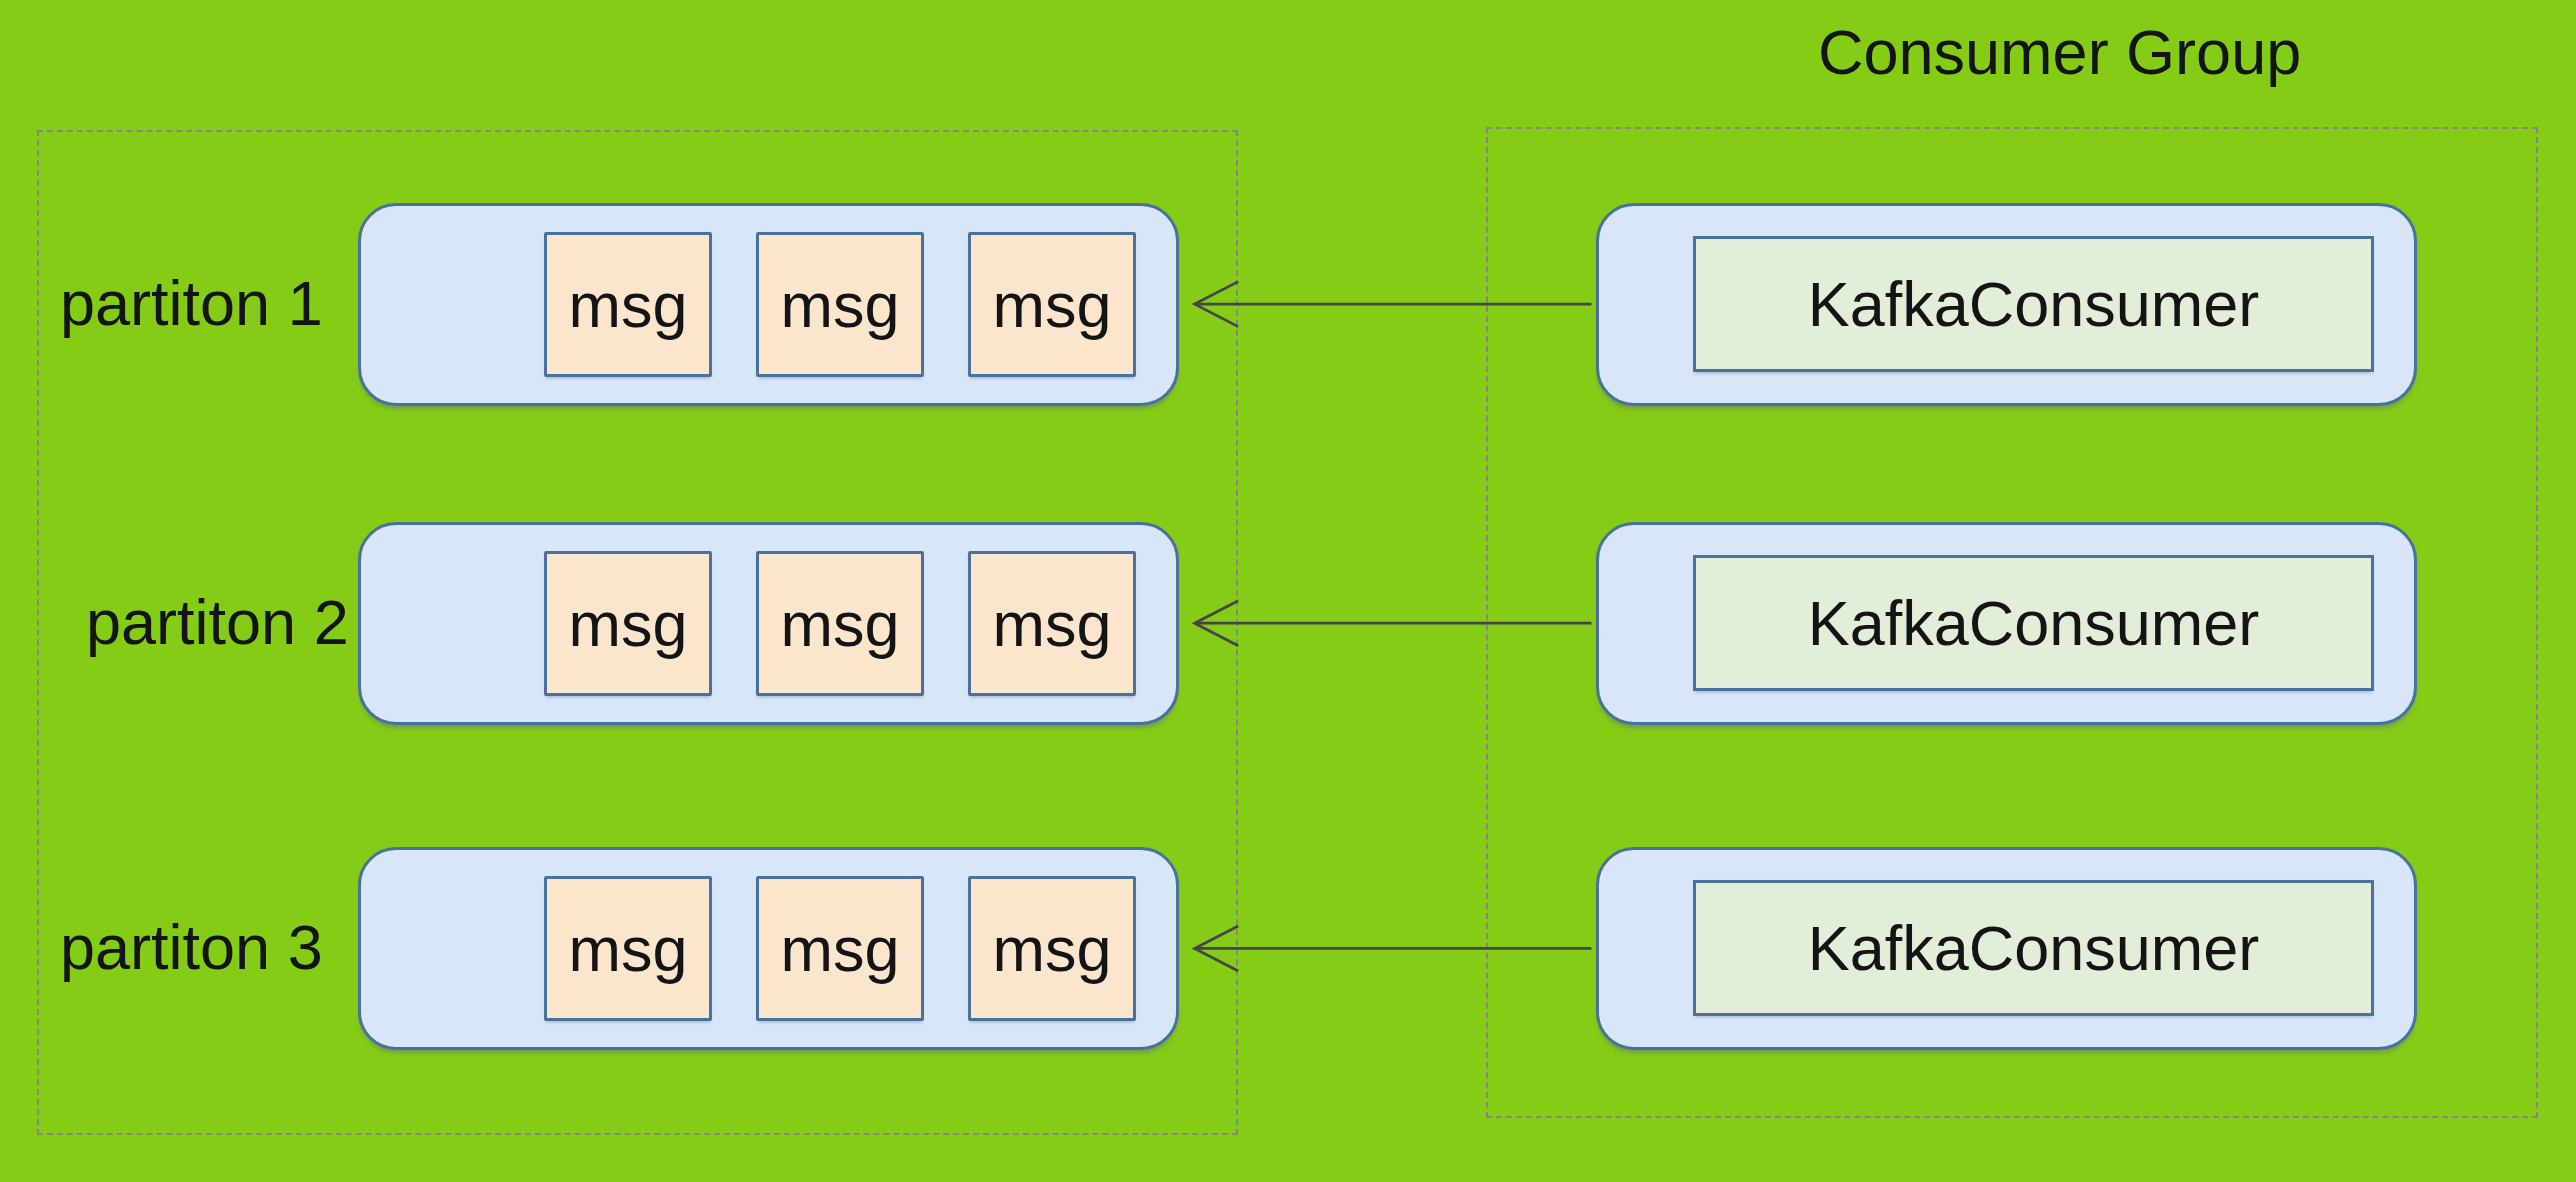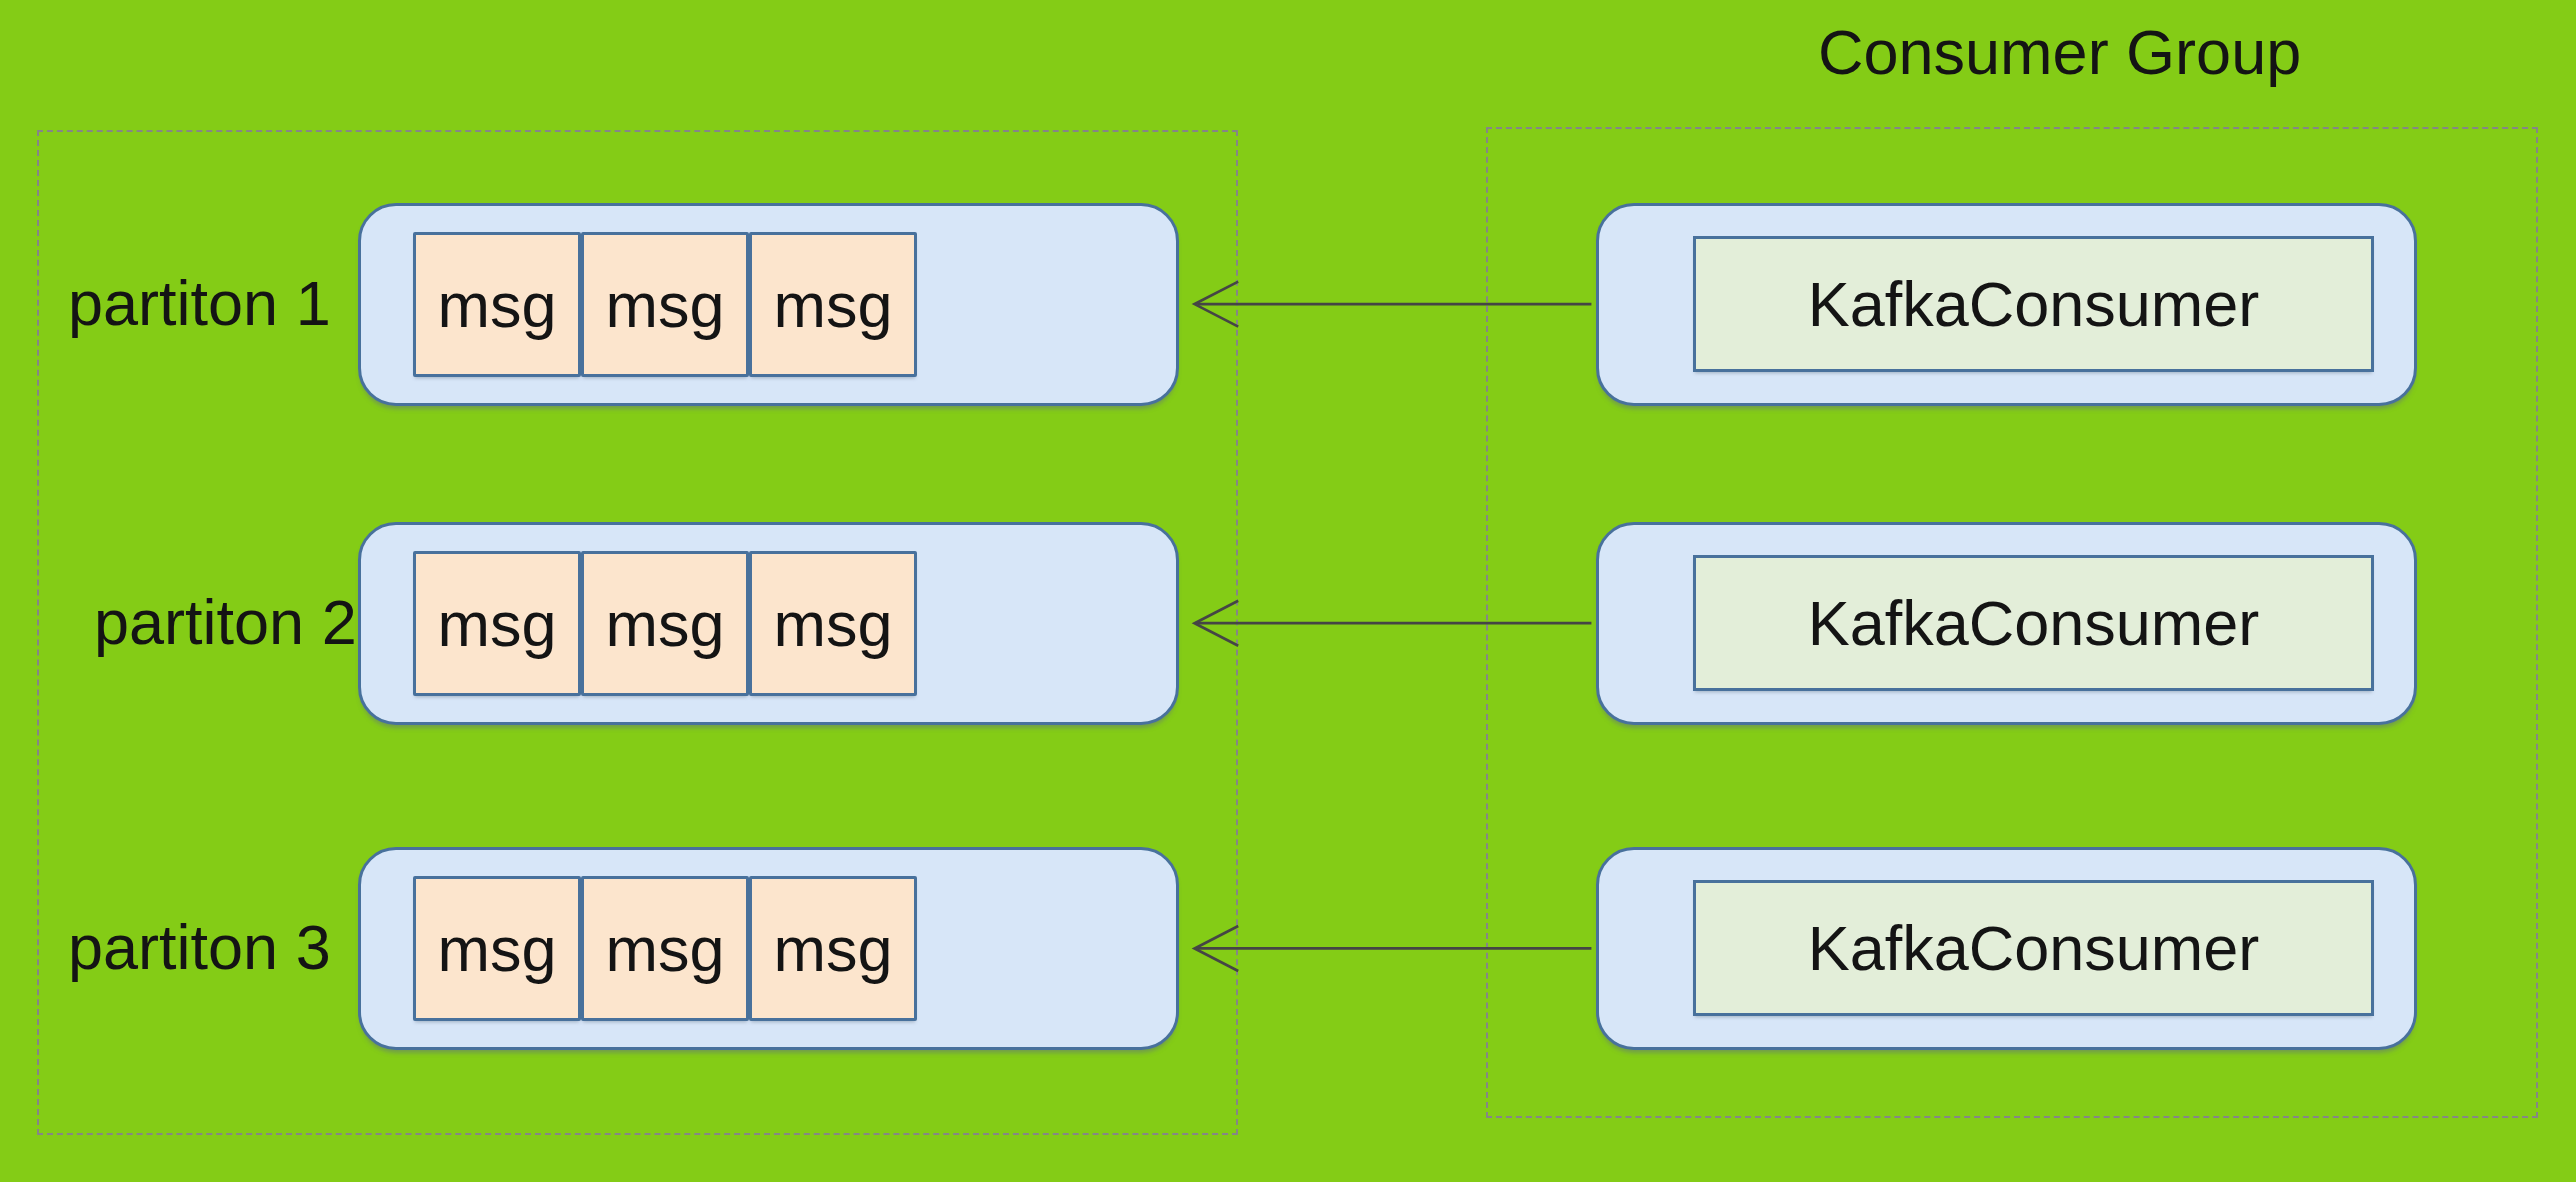--- a/index.html
+++ b/index.html
@@ -40,21 +40,21 @@
   }
 
   
   .r0 { top: 203px; }
   .r1 { top: 522px; }
   .r2 { top: 847px; }
 
   
   .row-label {
     position: absolute;
-    left: 68px;
+    left: 60px;
     font-size: 63px;
     line-height: 1;
     white-space: nowrap;
     color: var(--text, #141414);
   }
   .row-label.l0 { top: 272px; }
   .row-label.l1 { top: 591px; margin-left: 26px; }
   .row-label.l2 { top: 916px; }
 
   
@@ -62,21 +62,21 @@
     position: absolute;
     width: 821px;
     height: 203px;
     box-sizing: border-box;
     background: var(--partition-fill, #d7e6f8);
     border: 3.4px solid var(--box-border, #48719c);
     border-radius: 38px;
     box-shadow: 0 4.8px 4.1px -2px rgba(96, 112, 128, 0.5);
   }
   .partition-box { left: 358px; display: flex; align-items: center;
-                   justify-content: flex-start; padding: 0 40px 0 52px; }
+                   justify-content: flex-end; padding: 0 40px 0 52px; gap: 44px; }
   .consumer-box  { left: 1596px; }
 
   
   .msg {
     width: 168px;
     height: 145px;
     box-sizing: border-box;
     background: var(--message-fill, #fce5cd);
     border: 3.4px solid var(--box-border, #48719c);
     border-radius: 2px;

